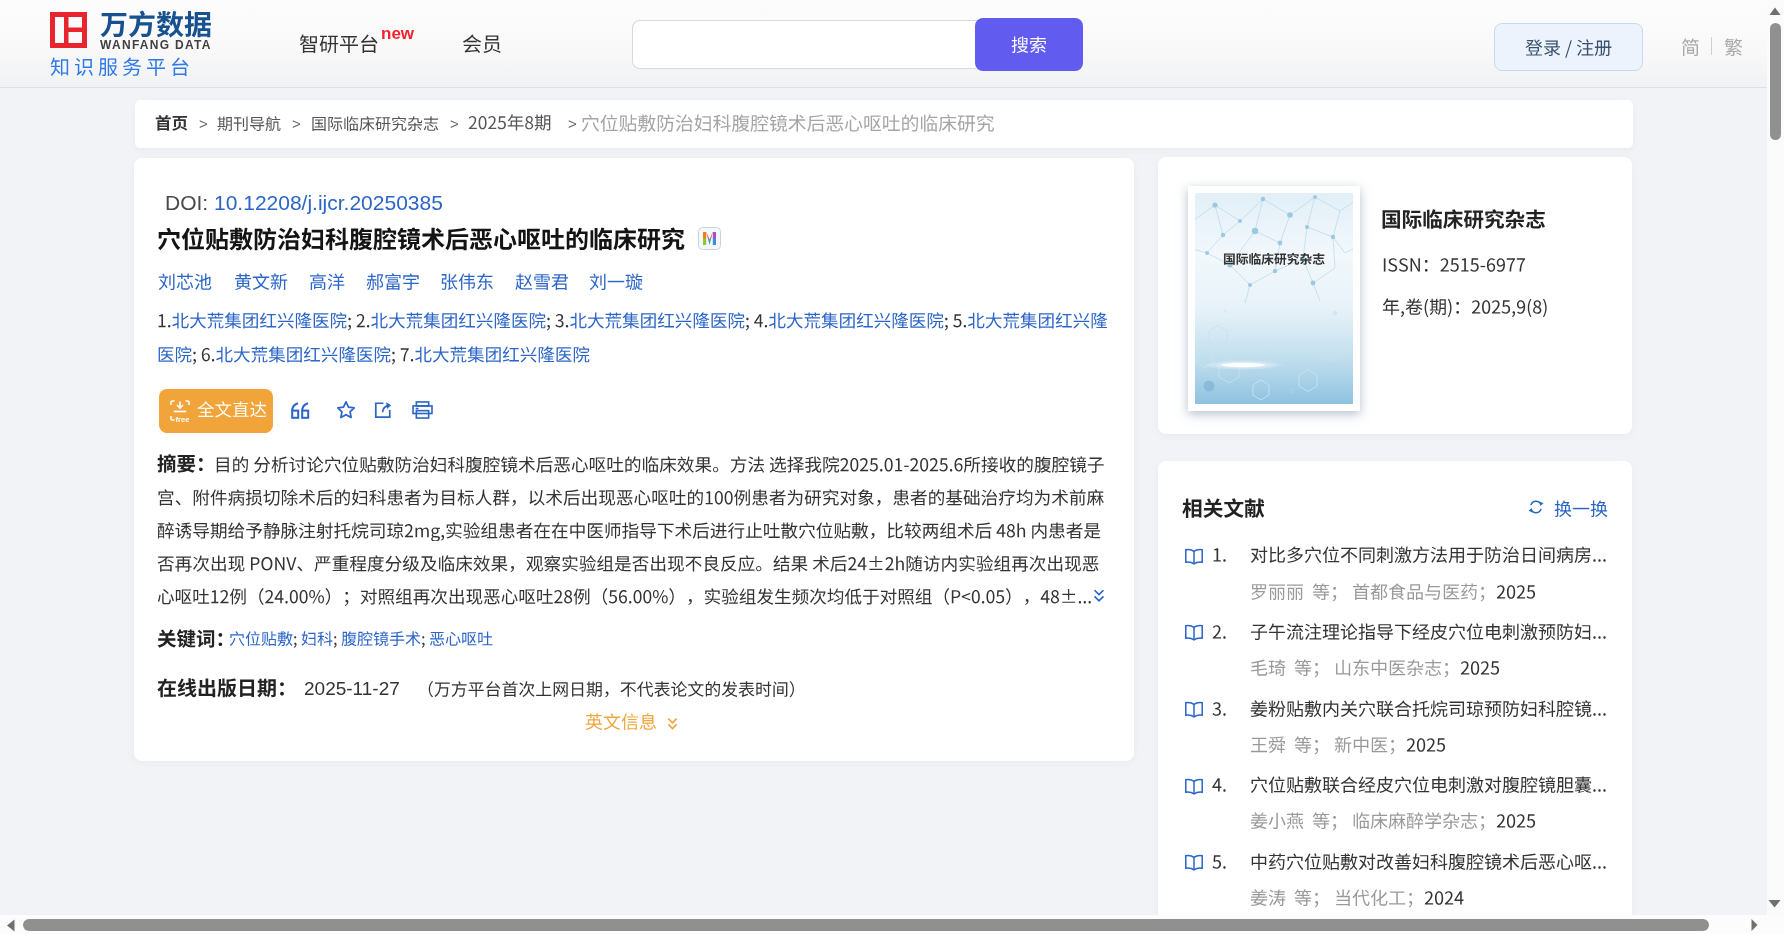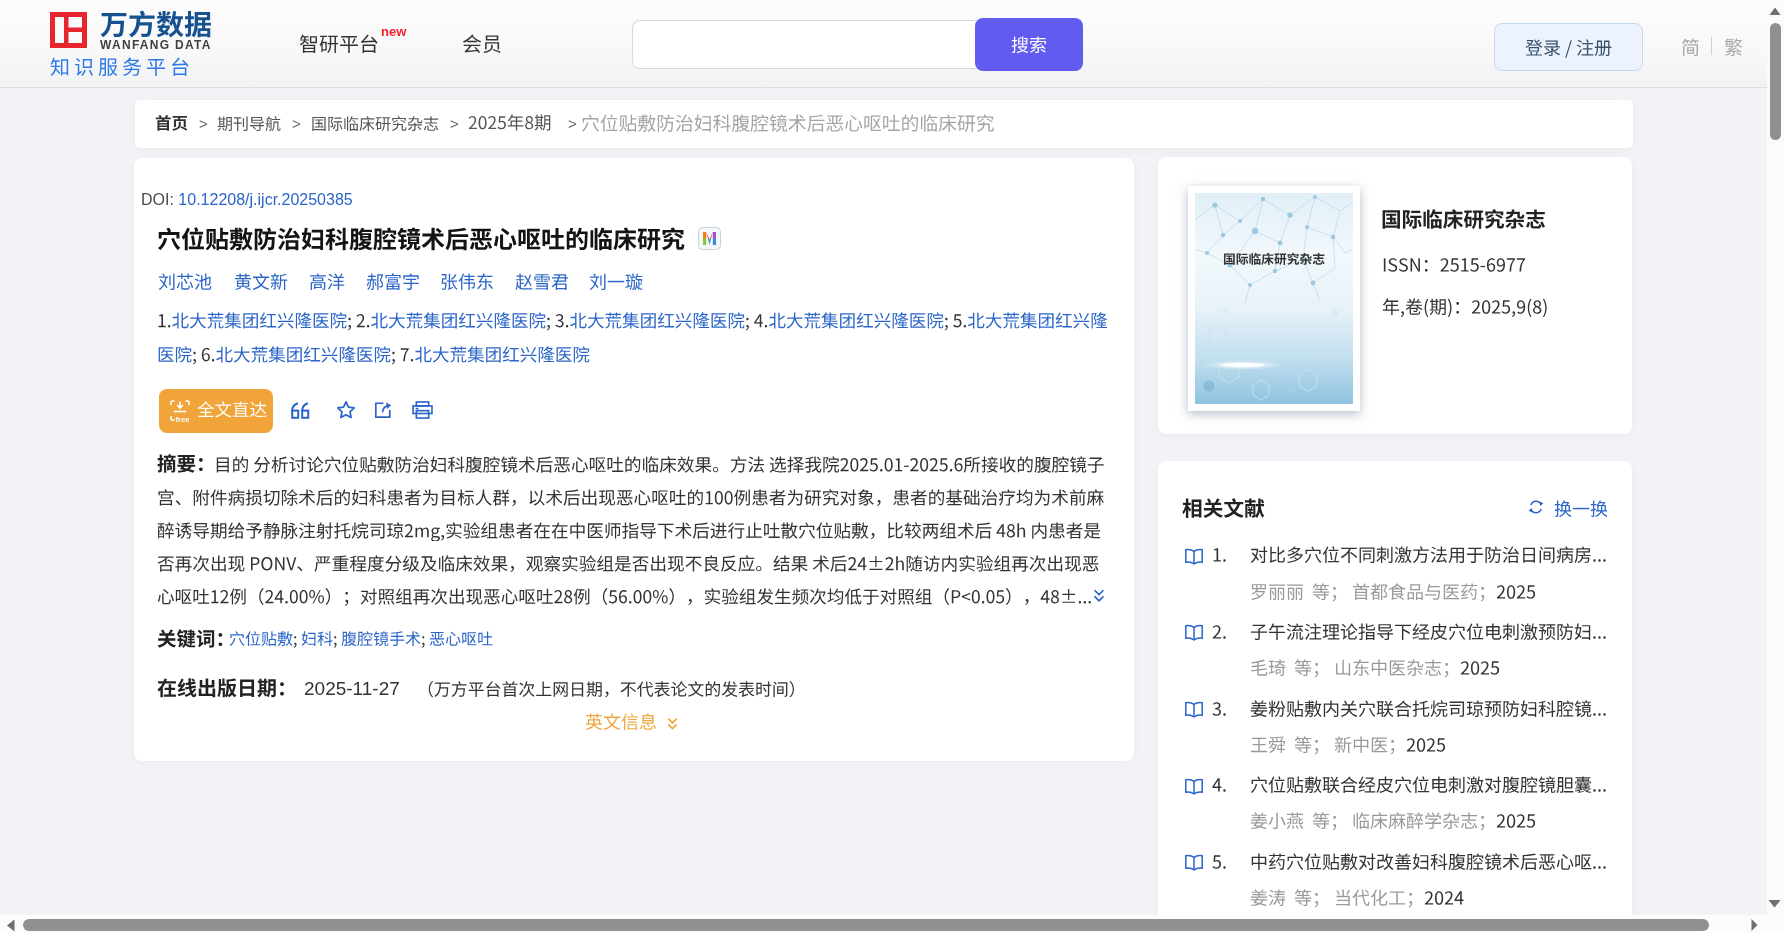--- a/index.html
+++ b/index.html
@@ -33,21 +33,21 @@
     </g>
   </svg>
 <svg class="t" style="left:299px;top:33px;" width="82" height="22.8">
     <g fill="#333" transform="translate(0,18.4) scale(0.02,-0.02)">
       <use href="#r6" x="0"></use>
       <use href="#r7" x="1000"></use>
       <use href="#r4" x="2000"></use>
       <use href="#r5" x="3000"></use>
     </g>
   </svg>
-<div class="abs" style="left:381px;top:24px;font-size:13px;font-weight:bold;color:#f5222d">new</div>
+<div class="abs" style="left:381px;top:24px;font-size:17px;font-weight:bold;color:#f5222d">new</div>
 <svg class="t" style="left:461.5px;top:33px;" width="42" height="22.8">
     <g fill="#333" transform="translate(0,18.4) scale(0.02,-0.02)">
       <use href="#r8" x="0"></use>
       <use href="#r9" x="1000"></use>
     </g>
   </svg>
 <div class="abs" style="left:632px;top:20px;width:344px;height:49px;background:#fff;border:1px solid #d9d9d9;border-right:none;border-radius:8px 0 0 8px"></div>
 <div class="abs" style="left:975px;top:18px;width:108px;height:53px;background:#625bf0;border-radius:8px"></div>
 <svg class="t" style="left:1011px;top:34.9px;" width="38" height="20.5">
     <g fill="#ffffff" transform="translate(0,16.56) scale(0.018,-0.018)">
@@ -138,21 +138,21 @@
       <use href="#r51" x="15000"></use>
       <use href="#r52" x="16000"></use>
       <use href="#r53" x="17000"></use>
       <use href="#r26" x="18000"></use>
       <use href="#r27" x="19000"></use>
       <use href="#r7" x="20000"></use>
       <use href="#r28" x="21000"></use>
     </g>
   </svg>
 <div class="card" style="left:134px;top:158px;width:1000px;height:603px"></div>
-<div class="abs" style="left:141px;top:190.5px;font-size:16px;color:#4a4a4a;white-space:nowrap">DOI: <span style="color:#2b65c8">10.12208/j.ijcr.20250385</span></div>
+<div class="abs" style="left:165px;top:190.5px;font-size:21px;color:#4a4a4a;white-space:nowrap">DOI: <span style="color:#2b65c8">10.12208/j.ijcr.20250385</span></div>
 <svg class="t" style="left:157px;top:225.9px;" width="530" height="27.4">
     <g fill="#141414" transform="translate(0,22.08) scale(0.024,-0.024)">
       <use href="#b6" x="0"></use>
       <use href="#b7" x="1000"></use>
       <use href="#b8" x="2000"></use>
       <use href="#b9" x="3000"></use>
       <use href="#b10" x="4000"></use>
       <use href="#b11" x="5000"></use>
       <use href="#b12" x="6000"></use>
       <use href="#b13" x="7000"></use>

